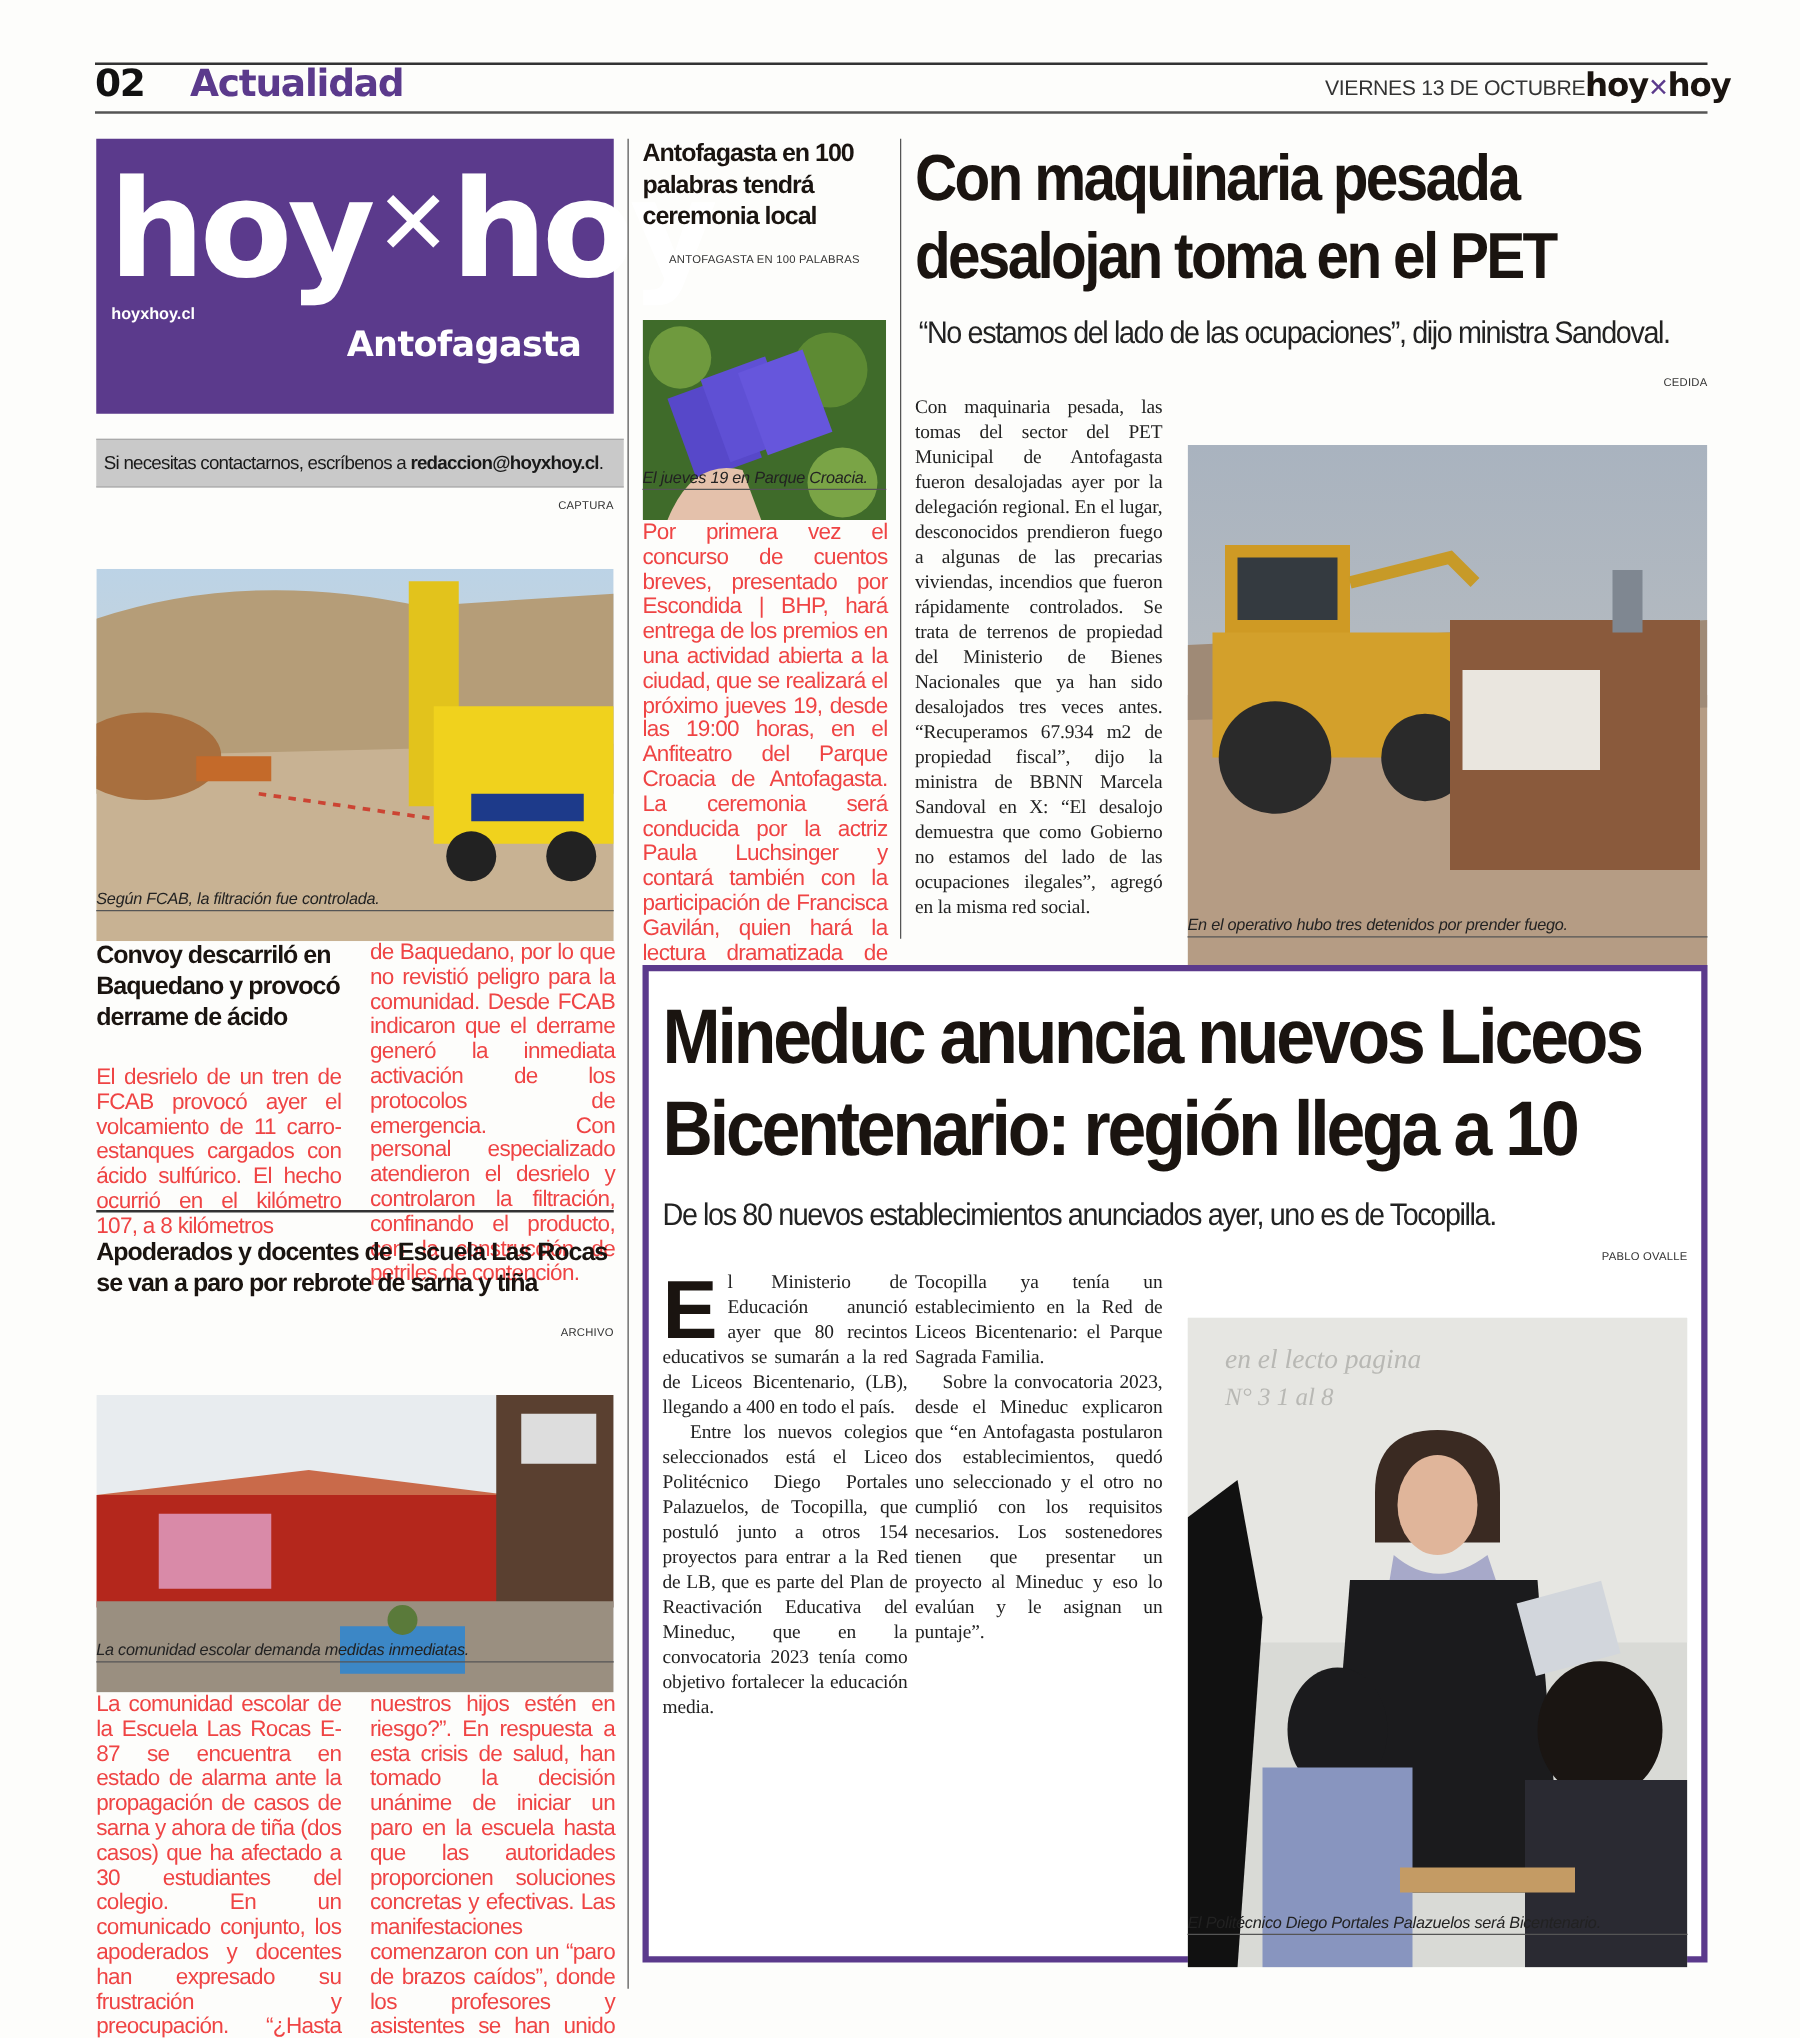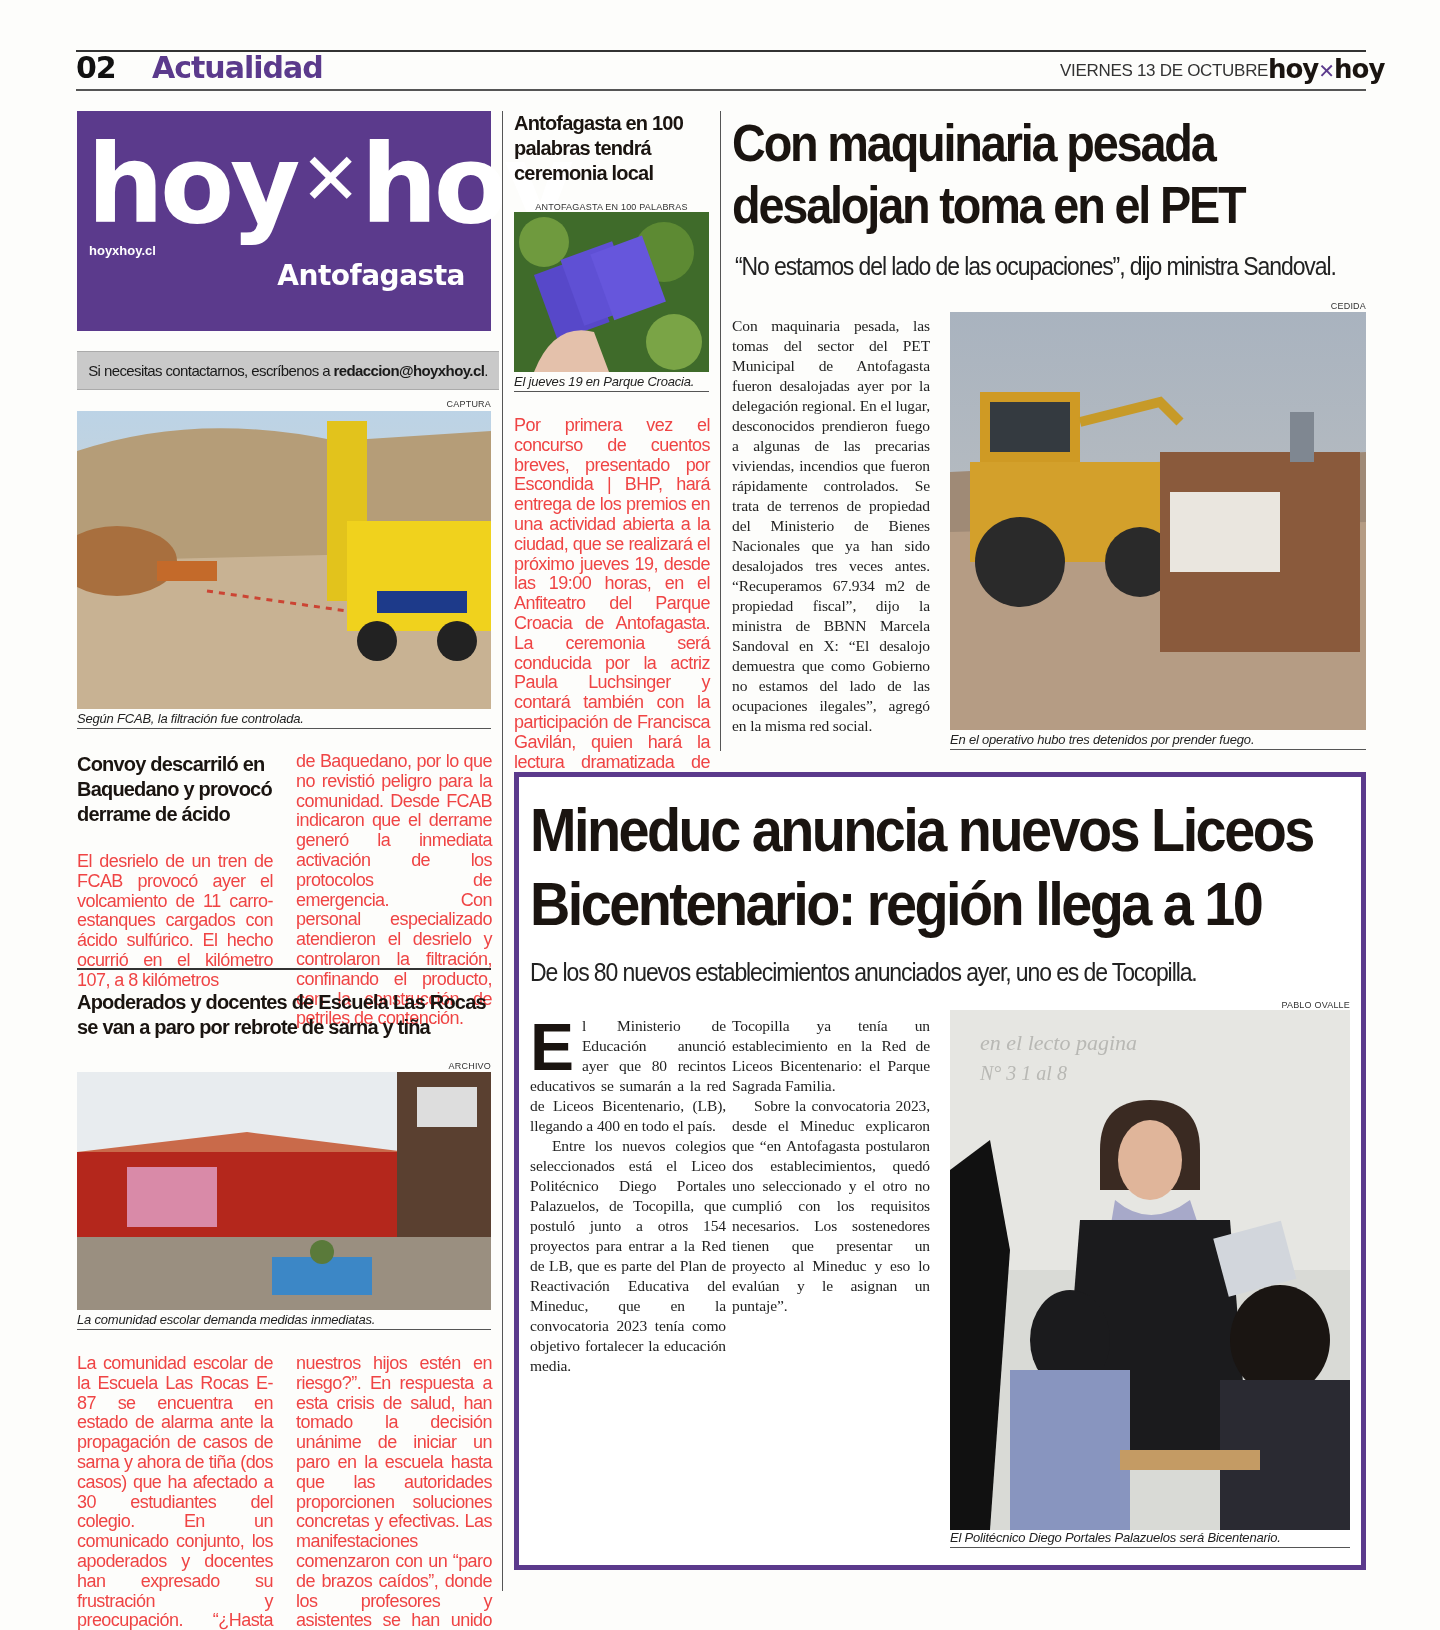--- a/index.html
+++ b/index.html
@@ -19,21 +19,21 @@
   .brand-logo { font-family: "DejaVu Sans", sans-serif; font-weight: bold; font-size: 108px; letter-spacing: -4px; line-height: 1; color: #fff; }
   .brand-url { font-family: "Liberation Sans", sans-serif; font-weight: bold; font-size: 13px; color: #fff; }
   .brand-city { font-family: "DejaVu Sans", sans-serif; font-weight: bold; font-size: 28px; color: #fff; letter-spacing: -0.5px; }
 
   .contact { background: #c9c9c9; font-size: 15px; letter-spacing: -0.6px; color: #1a1a1a; padding: 10px 6px; border-top: 1px solid #aaa; border-bottom: 1px solid #aaa; }
   .contact b { font-weight: bold; }
 
   .credit { font-size: 9px; text-transform: uppercase; color: #333; letter-spacing: 0.2px; text-align: right; }
   .caption { font-style: italic; font-size: 13px; color: #222; border-bottom: 1px solid #555; padding-bottom: 2px; letter-spacing: -0.2px; }
 
-  .photo { overflow: hidden; }
+  .photo { overflow: hidden; margin-top: 44px; }
   .head-s { font-family: "Liberation Sans", sans-serif; font-weight: bold; font-size: 20px; line-height: 25px; letter-spacing: -0.8px; color: #1a1410; }
   .head-l { font-family: "Liberation Sans", sans-serif; font-weight: bold; font-size: 52px; line-height: 62px; letter-spacing: -2.4px; color: #1a1410; transform: scaleX(0.9); transform-origin: left; white-space: nowrap; }
   .head-xl { font-family: "Liberation Sans", sans-serif; font-weight: bold; font-size: 62px; line-height: 76px; letter-spacing: -2.8px; color: #1a1410; transform: scaleX(0.9); transform-origin: left; white-space: nowrap; }
   .deck { font-family: "Liberation Sans", sans-serif; font-size: 25px; letter-spacing: -1.2px; color: #222; transform: scaleX(0.92); transform-origin: left; white-space: nowrap; }
 
   .body-sans { font-family: "Liberation Sans", sans-serif; font-size: 18px; line-height: 19.8px; letter-spacing: -0.55px; text-align: justify; hyphens: manual; color: #ef4444; }
   .body-serif { font-family: "Liberation Serif", serif; font-size: 15.5px; line-height: 20px; text-align: justify; color: #222; letter-spacing: -0.1px; }
   .body-serif p + p { text-indent: 22px; }
   .dropcap { float: left; font-family: "Liberation Sans", sans-serif; font-weight: bold; font-size: 66px; line-height: 54px; margin: 4px 8px 0 0; color: #1a1410; }
 
@@ -52,21 +52,21 @@
 </div>
 
 <div class="abs brand-box" style="left:77px;top:111px;width:414px;height:220px;">
   <div class="abs brand-logo" style="left:10px;top:20px;">
     <span>hoy</span><span style="font-size:72px;vertical-align:18px;margin:0 4px;">✕</span><span>hoy</span>
   </div>
   <div class="abs brand-url" style="left:12px;top:120px;margin-top:12px;">hoyxhoy.cl</div>
   <div class="abs brand-city" style="right:26px;top:148px;">Antofagasta</div>
 </div>
 
-<div class="abs contact" style="left:77px;top:351px;width:422px;text-align:center;">
+<div class="abs contact" style="left:77px;top:351px;width:422px;">
   <span>Si necesitas contactarnos, escríbenos a </span><b>redaccion@hoyxhoy.cl</b><span>.</span>
 </div>
 
 <div class="abs credit" style="left:77px;top:399px;width:414px;">CAPTURA</div>
 <div class="abs photo" style="left:77px;top:411px;width:414px;height:298px;">
   <svg width="414" height="298" viewBox="0 0 414 298">
     <defs>
       <linearGradient id="sky1" x1="0" y1="0" x2="0" y2="1">
           <stop offset="0" stop-color="#bcd3e6"></stop>
           <stop offset="1" stop-color="#d9d2c2"></stop>

